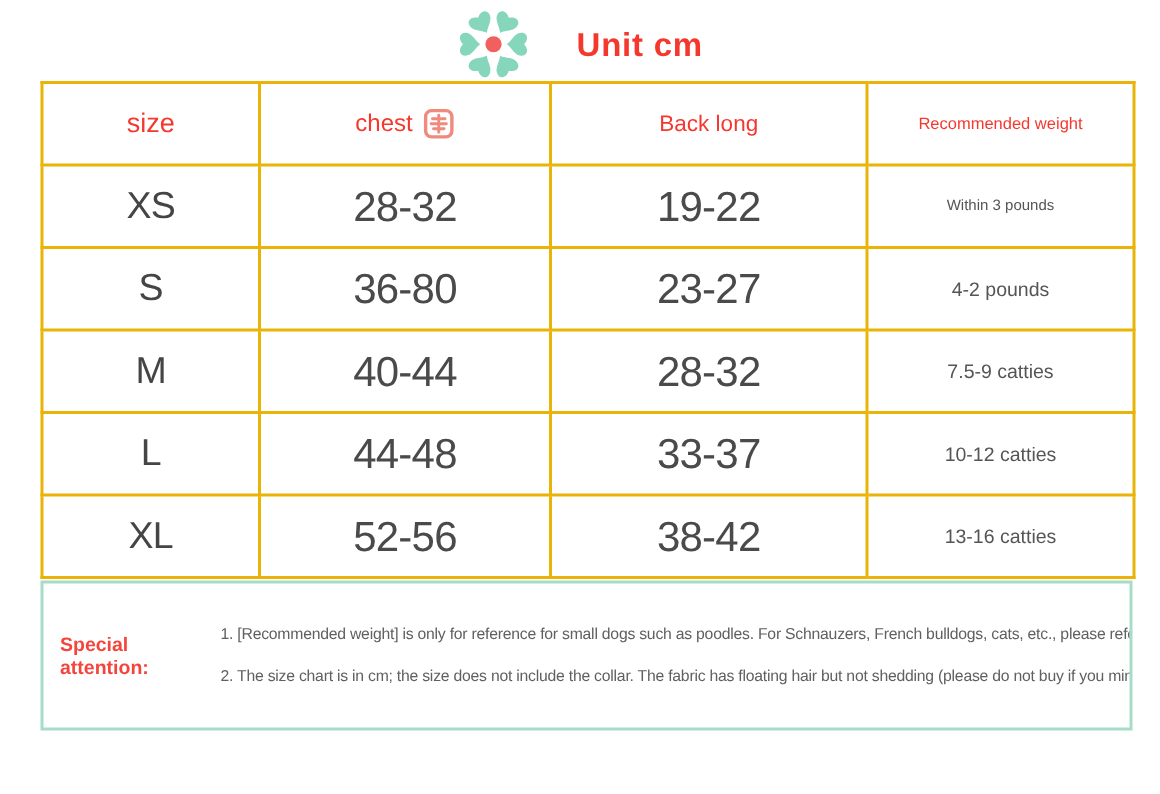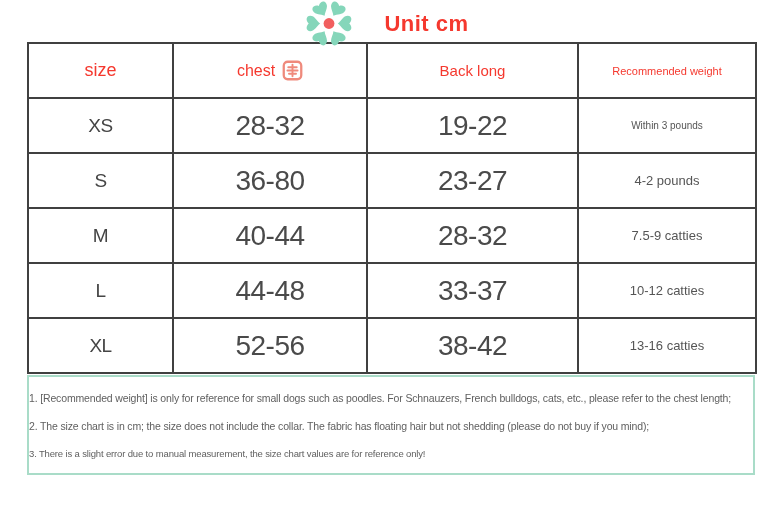--- a/index.html
+++ b/index.html
@@ -5,21 +5,21 @@
   html,body{margin:0;padding:0;background:#fff;}
   .page{
     position:relative;
     width:773px;height:529px;
     background:#fff;
     font-family:"Liberation Sans", sans-serif;
     overflow:hidden;
   }
   
   .top-header{
-    height:42px;
+    height:54px;
     display:flex;
     align-items:center;
     justify-content:center;
     gap:30px;
     padding-top:5px;
     box-sizing:border-box;
   }
   .unit-label{
     color:#f5382e;
     font-size:22px;
@@ -27,34 +27,34 @@
     letter-spacing:0.5px;
   }
   
   table.size-table{
     margin-left:27px;
     width:728px;
     border-collapse:collapse;
     table-layout:fixed;
   }
   table.size-table td, table.size-table th{
-    border:2px solid #404040;
+    border:2px solid #eab308;
     text-align:center;
     vertical-align:middle;
     padding:0;
     background:#fff;
   }
   tr.head-row{height:55px;}
   tr.data-row{height:55px;}
   .th-size{color:#f5382e;font-size:18px;font-weight:normal;}
   .th-chest{color:#f5382e;font-size:16px;font-weight:normal;}
   .th-back{color:#f5382e;font-size:15px;font-weight:normal;}
   .th-weight{color:#f5382e;font-size:11px;font-weight:normal;margin-top:20px;}
   .chest-head-wrap{display:flex;align-items:center;justify-content:center;gap:7px;}
-  .cell-size{font-size:19px;color:#454545;letter-spacing:-0.5px;}
+  .cell-size{font-size:25px;color:#454545;letter-spacing:-0.5px;}
   .cell-num{font-size:28px;color:#4a4a4a;letter-spacing:-0.5px;}
   .cell-weight{font-size:13px;color:#555;}
   .cell-weight.small{font-size:10px;margin-left:32px;}
   
   .notes-box{
     margin-left:27px;
     margin-top:1px;
     width:724px;
     height:96px;
     border:2px solid #a9dcc8;
@@ -163,20 +163,20 @@
     <tr class="data-row">
       <td class="cell-size">XL</td>
       <td class="cell-num">52-56</td>
       <td class="cell-num">38-42</td>
       <td class="cell-weight">13-16 catties</td>
     </tr>
   </tbody>
     </table>
 
   <div class="notes-box">
+    <div class="notes-label">Special attention:</div>
     <div class="notes-list">
       <div class="note-item">1. [Recommended weight] is only for reference for small dogs such as poodles. For Schnauzers, French bulldogs, cats, etc., please refer to the chest length;</div>
       <div class="note-item">2. The size chart is in cm; the size does not include the collar. The fabric has floating hair but not shedding (please do not buy if you mind);</div>
-      <div class="note-item tiny">3. There is a slight error due to manual measurement, the size chart values are for reference only!</div>
     </div>
   </div>
 
 </div>
 
 </body></html>

